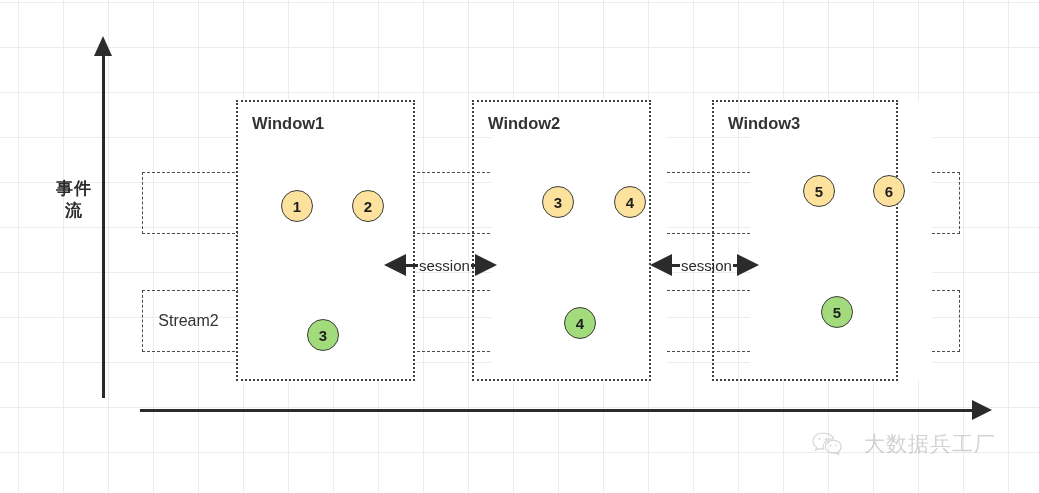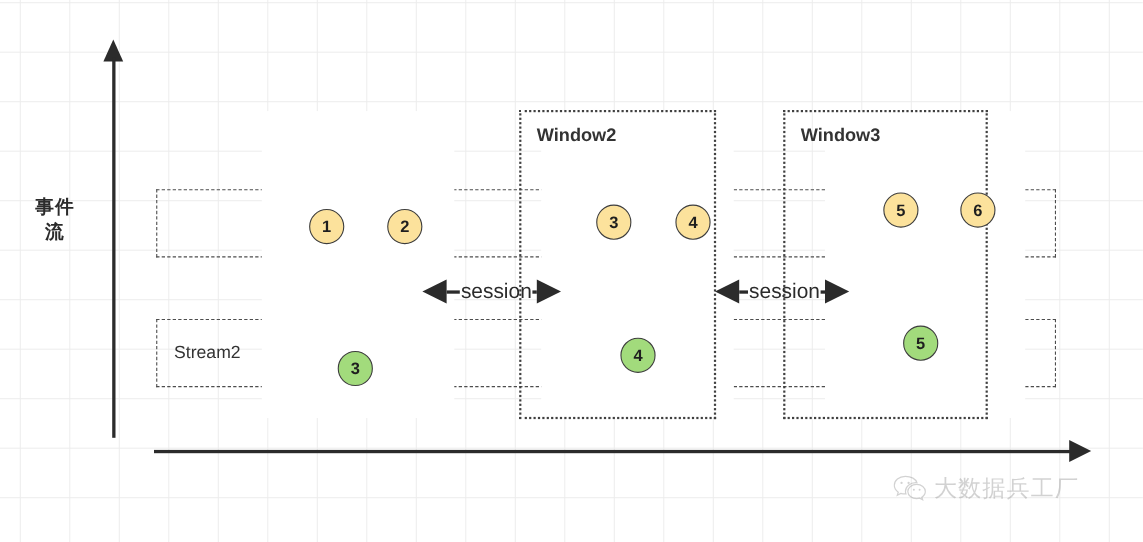--- a/index.html
+++ b/index.html
@@ -44,21 +44,21 @@
   .axis-h-head {
     position: absolute;
     left: 972px; top: 400px;
     width: 0; height: 0;
     border-top: 10.5px solid transparent;
     border-bottom: 10.5px solid transparent;
     border-left: 20px solid #2b2b2b;
   }
   .axis-label-y {
     position: absolute;
-    left: 20px; top: 178px;
+    left: 44px; top: 178px;
     width: 60px;
     text-align: center;
     font-size: 17px;
     font-weight: bold;
     color: #2b2b2b;
     line-height: 22px;
     letter-spacing: 1px;
   }
   .axis-label-x {
     position: absolute;
@@ -168,36 +168,36 @@
     border-bottom: 11px solid transparent;
     border-left: 22px solid #2b2b2b;
     flex: none;
   }
   .sess-bar {
     height: 3px;
     background: #2b2b2b;
     flex: none;
   }
   .sess-text {
-    font-size: 19px;
+    font-size: 15px;
     color: #2b2b2b;
     padding: 0 1px;
     white-space: nowrap;
     line-height: 1;
     text-align: right;
   }
 
   
   .watermark {
     position: absolute;
     left: 812px;
     top: 430px;
     display: flex;
     align-items: center;
-    gap: 7px;
+    gap: 22px;
     opacity: 0.34;
   }
   .wm-text {
     font-size: 21px;
     color: #7d7d7d;
     letter-spacing: 1px;
     white-space: nowrap;
   }
 </style>
 </head>
@@ -214,20 +214,23 @@
 
   <div class="lane lane-1"></div>
   <div class="lane lane-2"></div>
 
   <div class="window-fill wf1"></div>
   <div class="window-fill wf2"></div>
   <div class="window-fill wf3"></div>
 
   <div class="lane-label-box lane-label-2">Stream2</div>
 
+  <div class="window w1">
+    <div class="window-title">Window1</div>
+  </div>
   <div class="window w2">
     <div class="window-title">Window2</div>
   </div>
   <div class="window w3">
     <div class="window-title">Window3</div>
   </div>
 
   <div class="event yellow" style="left:281px;  top:190px;">1</div>
   <div class="event yellow" style="left:352px;  top:190px;">2</div>
   <div class="event yellow" style="left:542px;  top:186px;">3</div>

